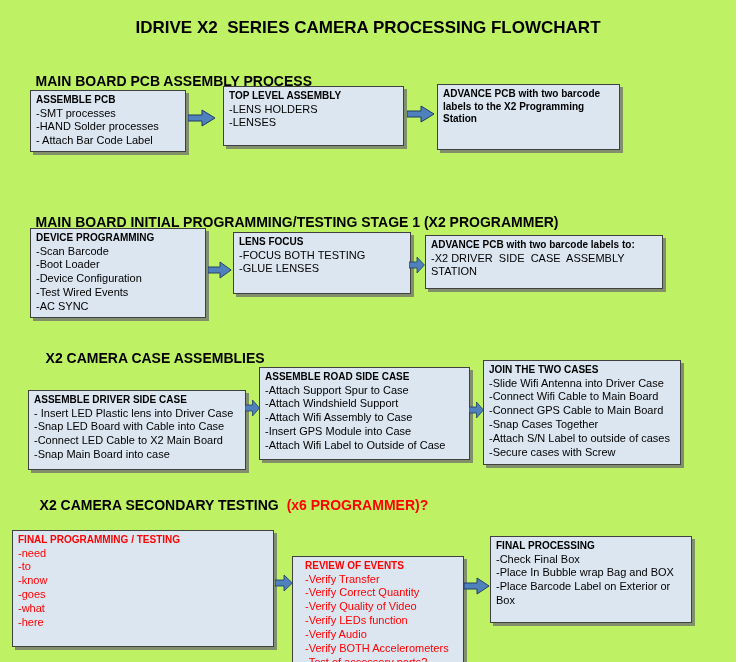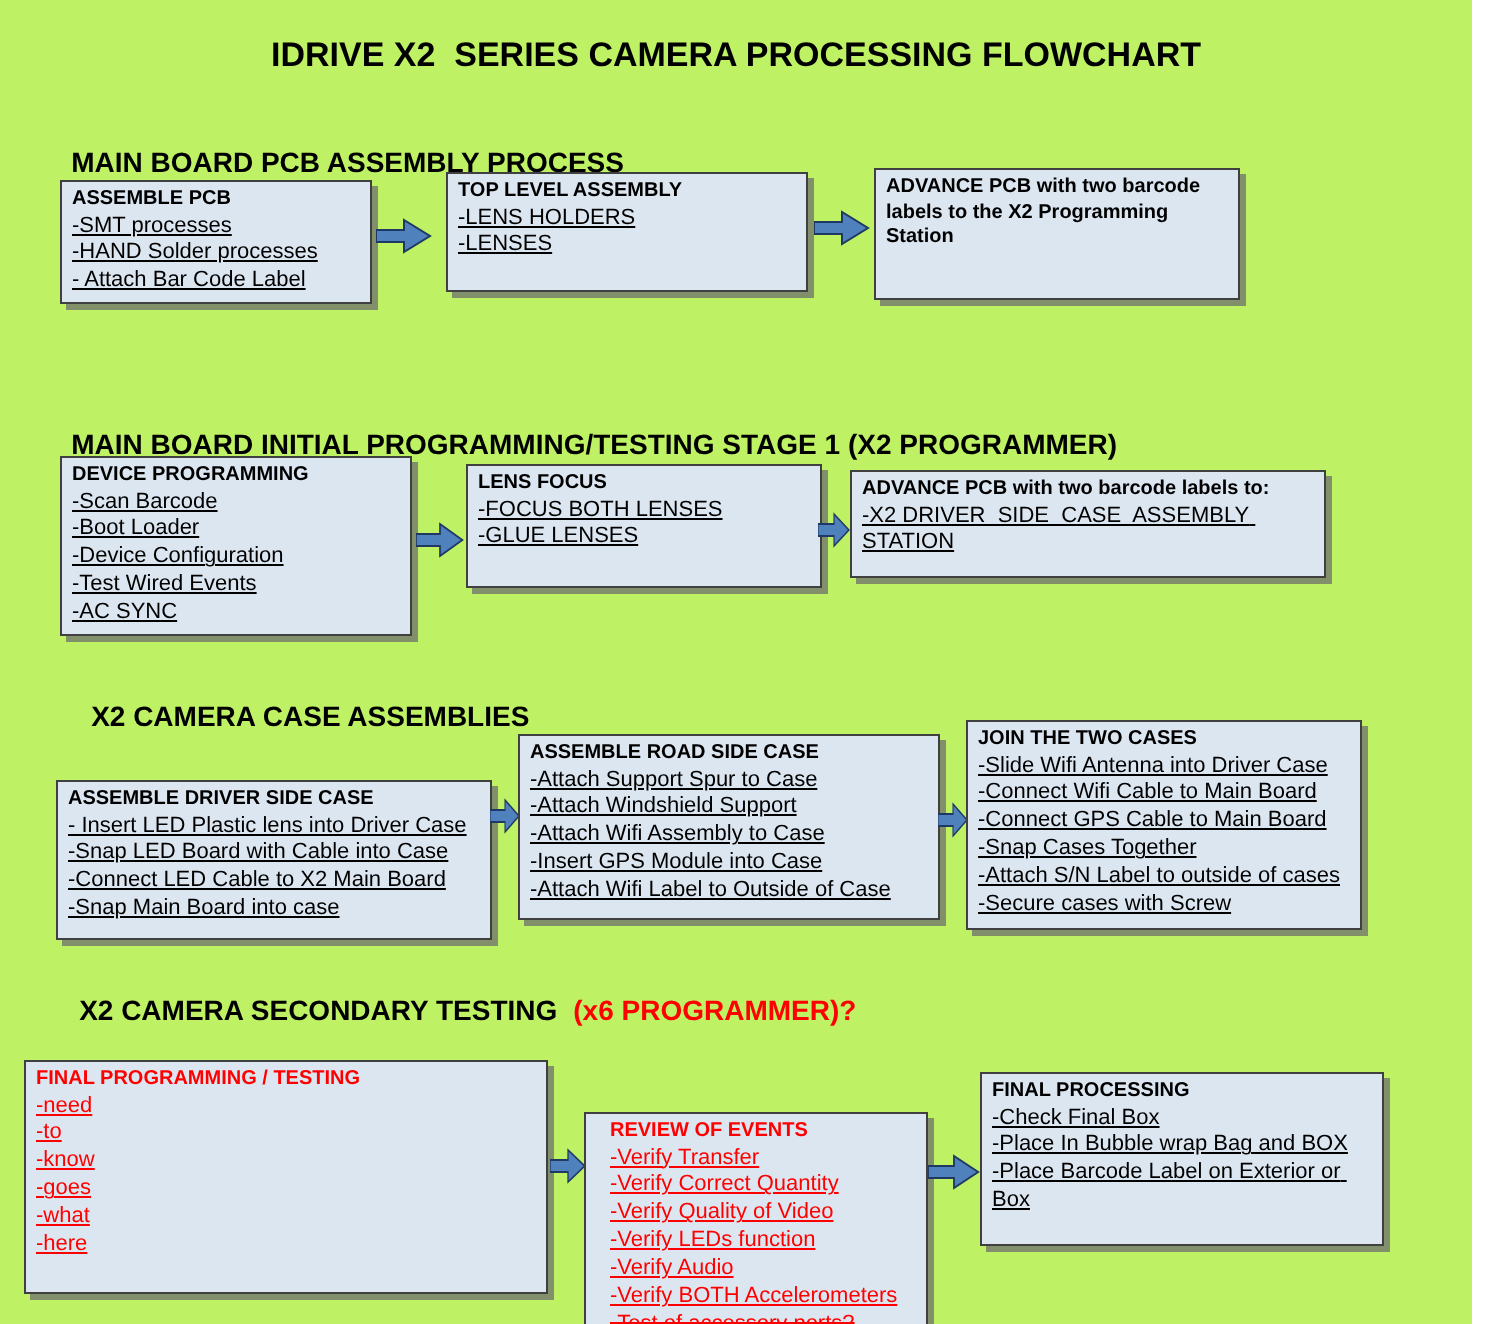--- a/index.html
+++ b/index.html
@@ -18,21 +18,21 @@
   .section-heading .red-part { color:#ff0000; margin-left:8px; }
 
   .flow-box {
     position:absolute;
     background:#dce6f1;
     border:1px solid #404040;
     box-shadow:3px 3px 0 rgba(110,110,110,0.75);
     padding:3px 6px 3px 5px;
   }
   .box-title { font-weight:700; font-size:10px; line-height:1.25; white-space:pre-wrap; }
-  .box-item  { font-size:11px; line-height:1.27; white-space:pre-wrap;text-decoration:underline; }
+  .box-item  { font-size:11px; line-height:1.27; white-space:pre-wrap; }
   .red-box .box-title, .red-box .box-item { color:#ff0000; }
   .strike { text-decoration:line-through; }
 
   .arrow { position:absolute; display:block; }
 </style>
 </head>
 <body>
 
 <div class="canvas">
 
@@ -87,21 +87,21 @@
       </div>
   </div>
 
   <svg class="arrow" style="left:208px; top:261px;" width="24" height="18" viewBox="0 0 28 18" preserveAspectRatio="none">
     <polygon points="0,6 14,6 14,1 27,9 14,17 14,12 0,12" fill="#4f81bd" stroke="#203864" stroke-width="1"></polygon>
   </svg>
 
   <div class="flow-box" style="left:233px; top:232px; width:178px; min-height:62px;">
     <div class="box-title">LENS FOCUS</div>
     <div>
-        <div class="box-item">-FOCUS BOTH LENSES</div>
+        <div class="box-item">-FOCUS BOTH TESTING</div>
         <div class="box-item">-GLUE LENSES</div>
       </div>
   </div>
 
   <svg class="arrow" style="left:409px; top:256px;" width="16" height="18" viewBox="0 0 28 18" preserveAspectRatio="none">
     <polygon points="0,6 14,6 14,1 27,9 14,17 14,12 0,12" fill="#4f81bd" stroke="#203864" stroke-width="1"></polygon>
   </svg>
 
   <div class="flow-box" style="left:425px; top:235px; width:238px; min-height:54px;">
     <div class="box-title">ADVANCE PCB with two barcode labels to:</div>

